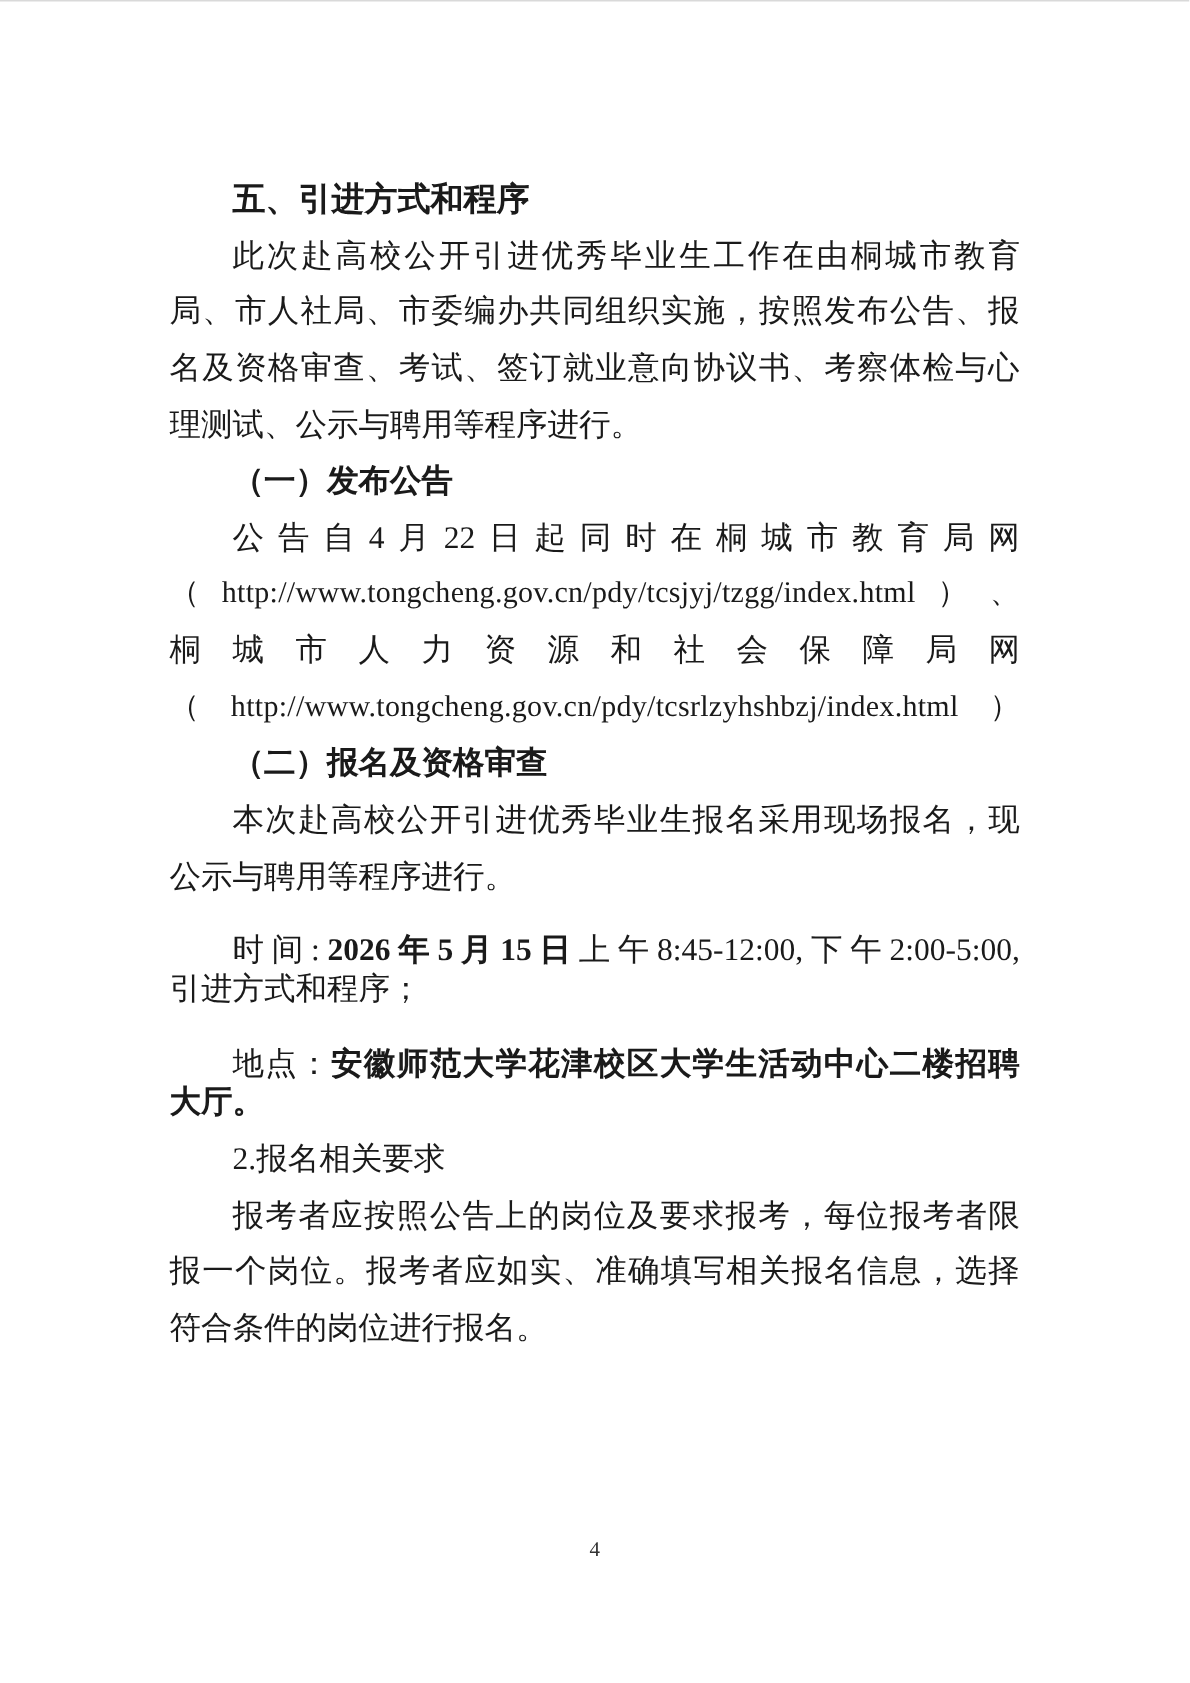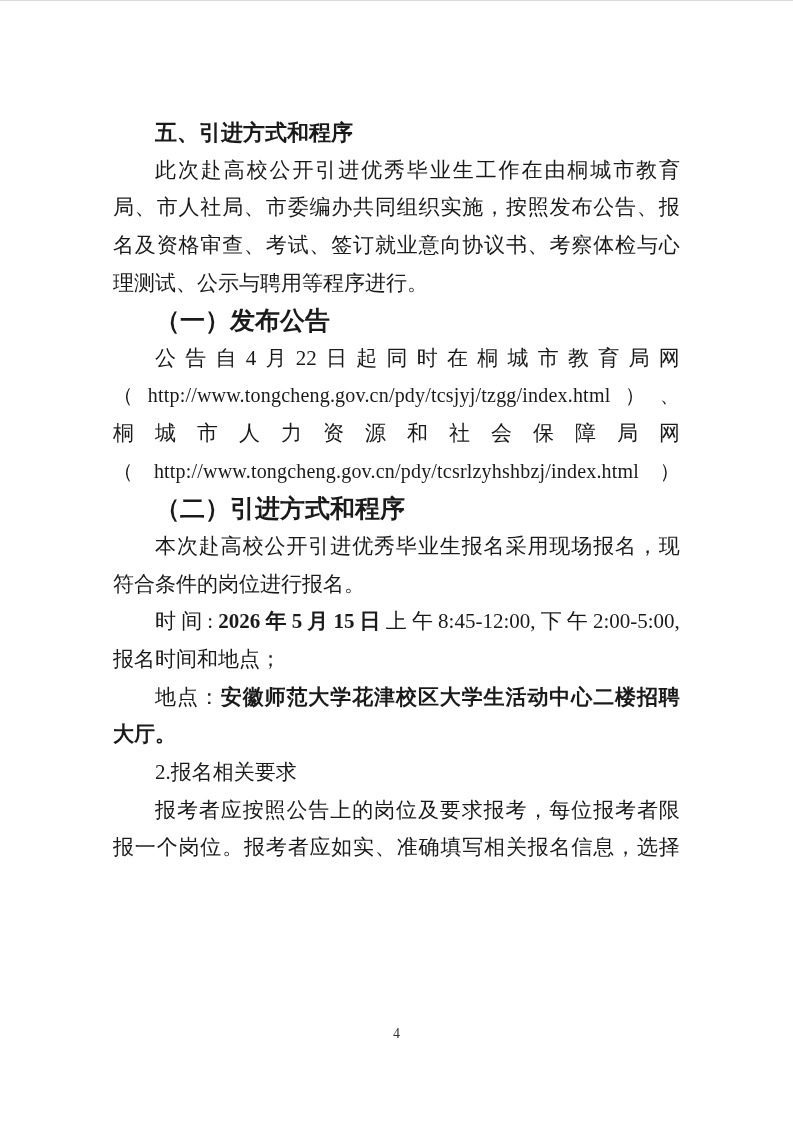--- a/index.html
+++ b/index.html
@@ -36,24 +36,24 @@
   .line.jt span { white-space:pre; }
   .line.ind:not(.jt) { text-indent:42px; }
   .line.jt.ind { padding-left:42px; width:525px; }
   .h1 {
     font-family:"Liberation Sans","DejaVu Sans",sans-serif;
     font-weight:700;
     font-size:22px;
   }
   .h2 {
     font-weight:700;
-    font-size:25px;
+    font-size:21px;
   }
   .url { font-size:20px; letter-spacing:0.2px; }
-  .b { font-weight:700; }
+  .b { font-weight:700;margin-top:12px; }
   .footer {
     position:absolute;
     left:0; right:0;
     top:1025px;
     text-align:center;
     font-size:14px;
     line-height:18px;
     color:#333333;
     font-family:"Liberation Serif","DejaVu Serif",serif;
   }
@@ -188,21 +188,21 @@
         <span>保</span>
         <span>障</span>
         <span>局</span>
         <span>网</span>
       </div>
       <div class="line url jt">
         <span>（</span>
         <span>http://www.tongcheng.gov.cn/pdy/tcsrlzyhshbzj/index.html</span>
         <span>）</span>
       </div>
-      <div class="line h2 ind"><span class="b">（二）引进方式和程序</span></div>
+      <div class="line h2 ind"><span class="b">（二）报名及资格审查</span></div>
       <div class="line body jt ind">
         <span>本</span>
         <span>次</span>
         <span>赴</span>
         <span>高</span>
         <span>校</span>
         <span>公</span>
         <span>开</span>
         <span>引</span>
         <span>进</span>
@@ -215,39 +215,39 @@
         <span>名</span>
         <span>采</span>
         <span>用</span>
         <span>现</span>
         <span>场</span>
         <span>报</span>
         <span>名</span>
         <span>，</span>
         <span>现</span>
       </div>
-      <div class="line body"><span>符合条件的岗位进行报名。</span></div>
+      <div class="line body"><span>公示与聘用等程序进行。</span></div>
       <div class="line body jt ind">
         <span>时</span>
         <span>间</span>
         <span>:</span>
         <span class="b">2026</span>
         <span class="b">年</span>
         <span class="b">5</span>
         <span class="b">月</span>
         <span class="b">15</span>
         <span class="b">日</span>
         <span>上</span>
         <span>午</span>
         <span>8:45-12:00,</span>
         <span>下</span>
         <span>午</span>
         <span>2:00-5:00,</span>
       </div>
-      <div class="line body"><span>报名时间和地点；</span></div>
+      <div class="line body"><span>引进方式和程序；</span></div>
       <div class="line body jt ind">
         <span>地</span>
         <span>点</span>
         <span>：</span>
         <span class="b">安</span>
         <span class="b">徽</span>
         <span class="b">师</span>
         <span class="b">范</span>
         <span class="b">大</span>
         <span class="b">学</span>
@@ -316,15 +316,16 @@
         <span>相</span>
         <span>关</span>
         <span>报</span>
         <span>名</span>
         <span>信</span>
         <span>息</span>
         <span>，</span>
         <span>选</span>
         <span>择</span>
       </div>
+      <div class="line body"><span>符合条件的岗位进行报名。</span></div>
     </div>
   <div class="footer">4</div>
 </div>
 
 </body></html>

